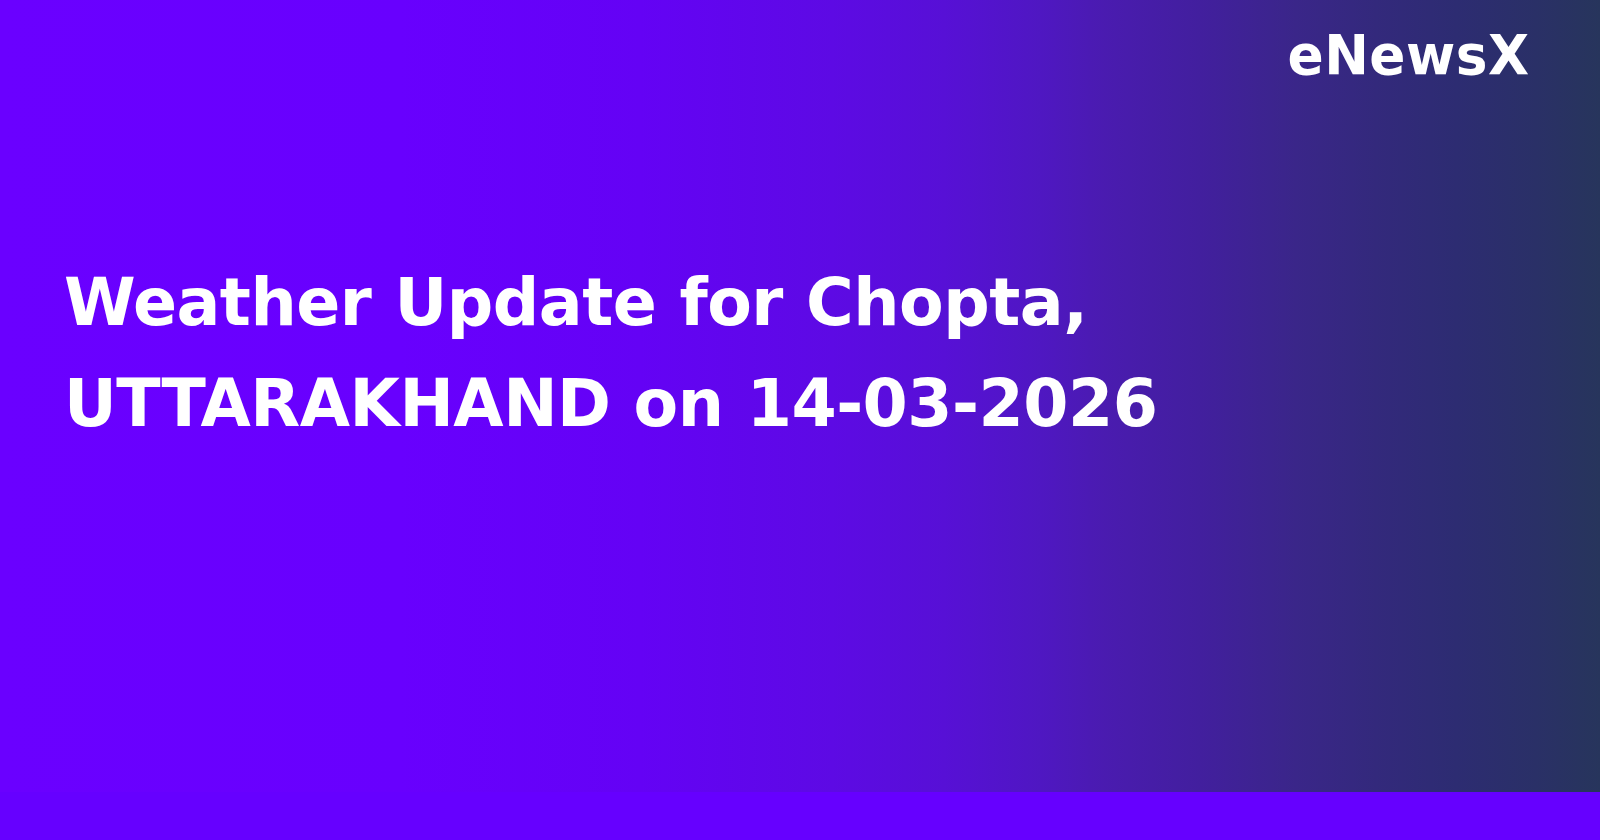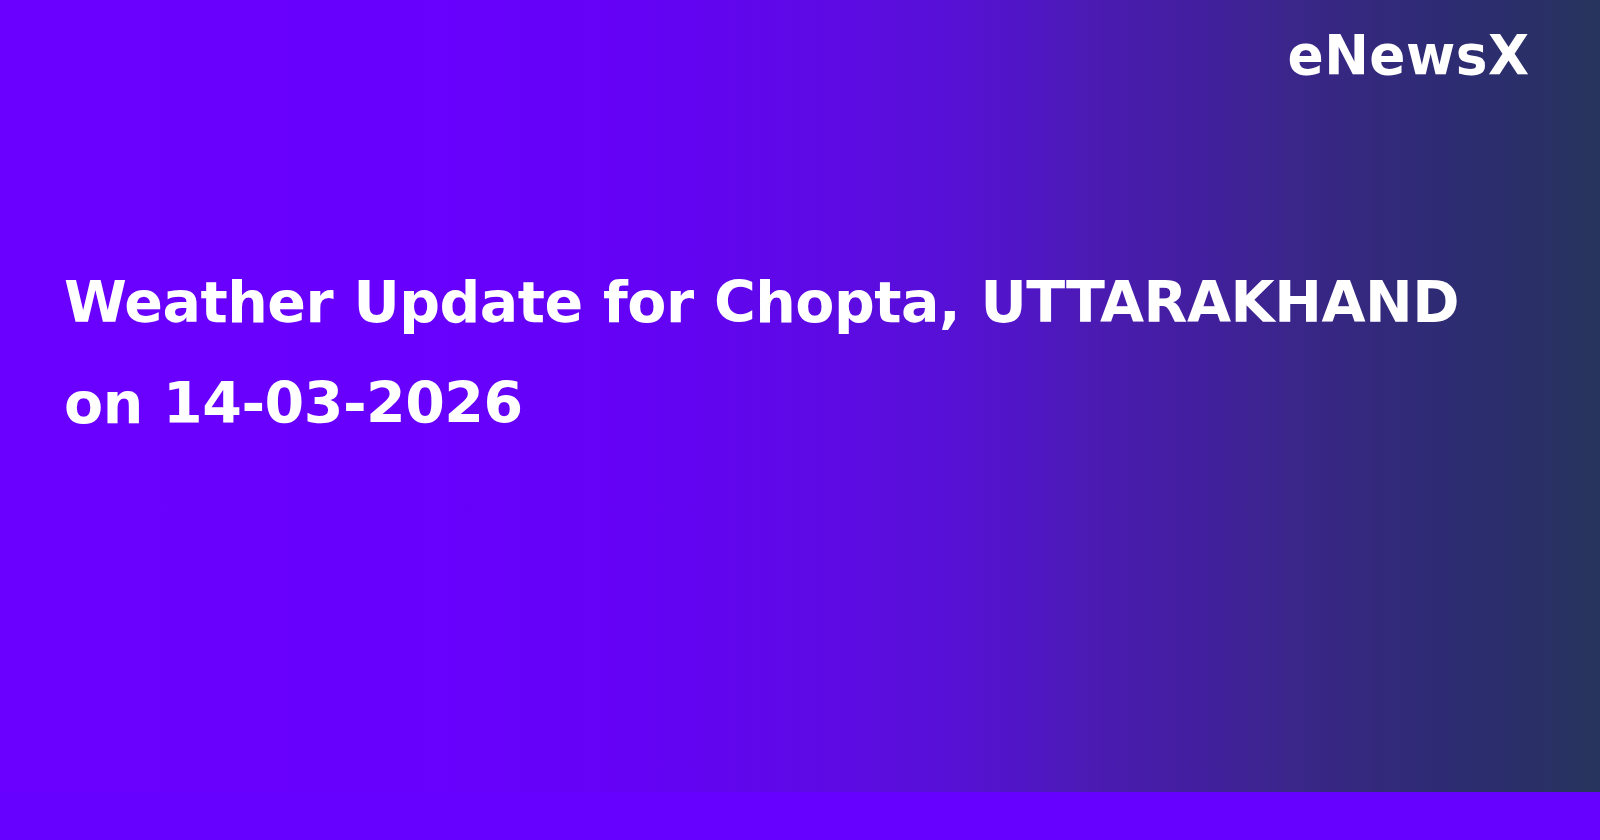--- a/index.html
+++ b/index.html
@@ -62,21 +62,21 @@
     position: absolute;
     left: 64px;
     top: 252px;
     width: 1436px;
   }
 
   .headline {
     margin: 0;
     color: #ffffff;
     font-family: "DejaVu Sans", "Liberation Sans", sans-serif;
-    font-size: 57px;
+    font-size: 65px;
     font-weight: 700;
     line-height: 101px;
     letter-spacing: -0.5px;
     word-spacing: 1px;
     text-align: left;
   }
 </style>
 </head>
 <body>
 

